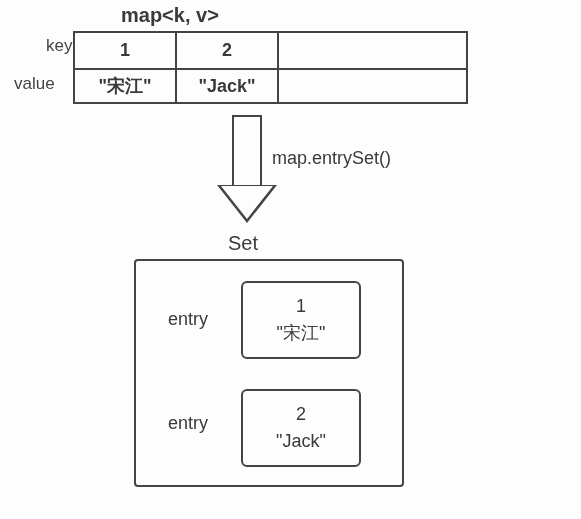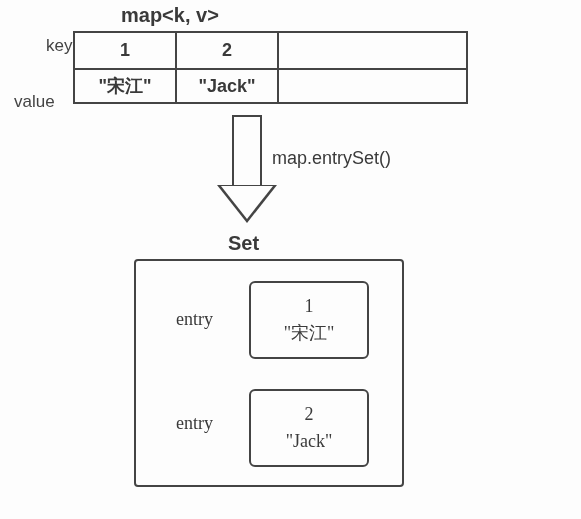--- a/index.html
+++ b/index.html
@@ -92,37 +92,36 @@
     left: 272px;
     top: 148px;
     font-size: 18px;
     font-weight: 400;
   }
   .set-label {
     position: absolute;
     left: 228px;
     top: 232px;
     font-size: 20px;
-    font-weight: bold;
+    font-weight: normal;
   }
   .set-box {
     position: absolute;
     left: 134px;
     top: 259px;
     width: 270px;
     height: 228px;
     border: 2px solid #444;
     border-radius: 4px;
   }
   .entry-row {
     position: absolute;
-    left: 8px;
+    left: 0;
     width: 100%;
     height: 90px;
-    font-family: Liberation Serif, serif;
   }
   .entry-label {
     position: absolute;
     left: 32px;
     top: 38px;
     font-size: 18px;
     font-weight: 500;
   }
   .entry-box {
     position: absolute;
@@ -140,21 +139,21 @@
     font-weight: 500;
   }
   .entry-box div { line-height: 1.5; }
 </style>
 </head>
 <body>
 
 <div class="title-map">map&lt;k, v&gt;</div>
 
 <div class="row-label" style="left:18px; top:36px;margin-left:28px;">key</div>
-<div class="row-label" style="left:14px; top:92px;">value</div>
+<div class="row-label" style="left:14px; top:74px;">value</div>
 
 <div class="table-outer">
   <div class="table-top-border"></div>
   <div class="table-cell" style="left:0; top:0; width:102px; height:35px;">1</div>
   <div class="table-cell" style="left:102px; top:0; width:102px; height:35px;">2</div>
   <div class="table-cell" style="left:0; top:35px; width:102px; height:36px;">"宋江"</div>
   <div class="table-cell" style="left:102px; top:35px; width:102px; height:36px;">"Jack"</div>
 </div>
 
 <div class="arrow-wrap">

